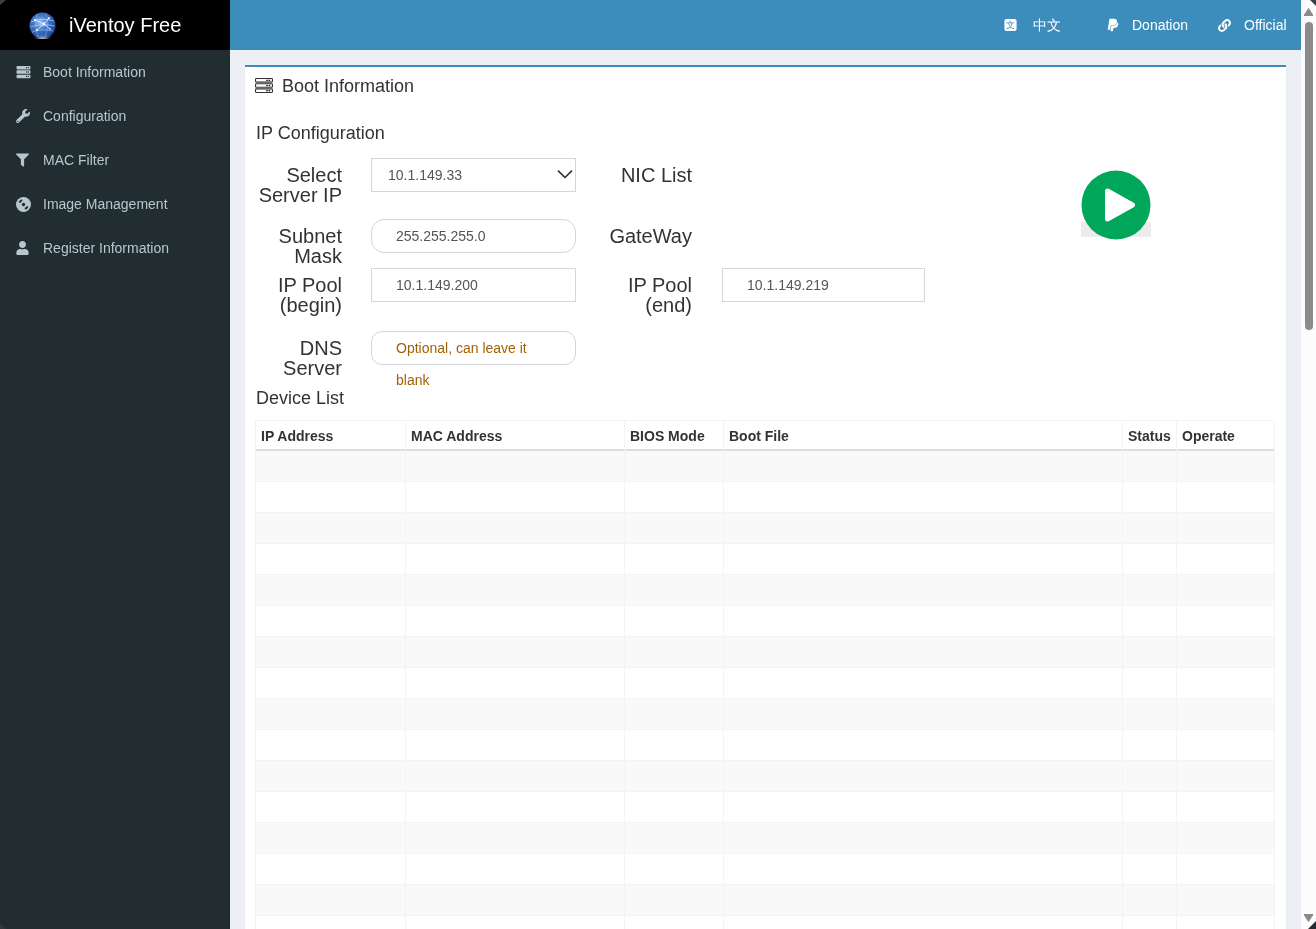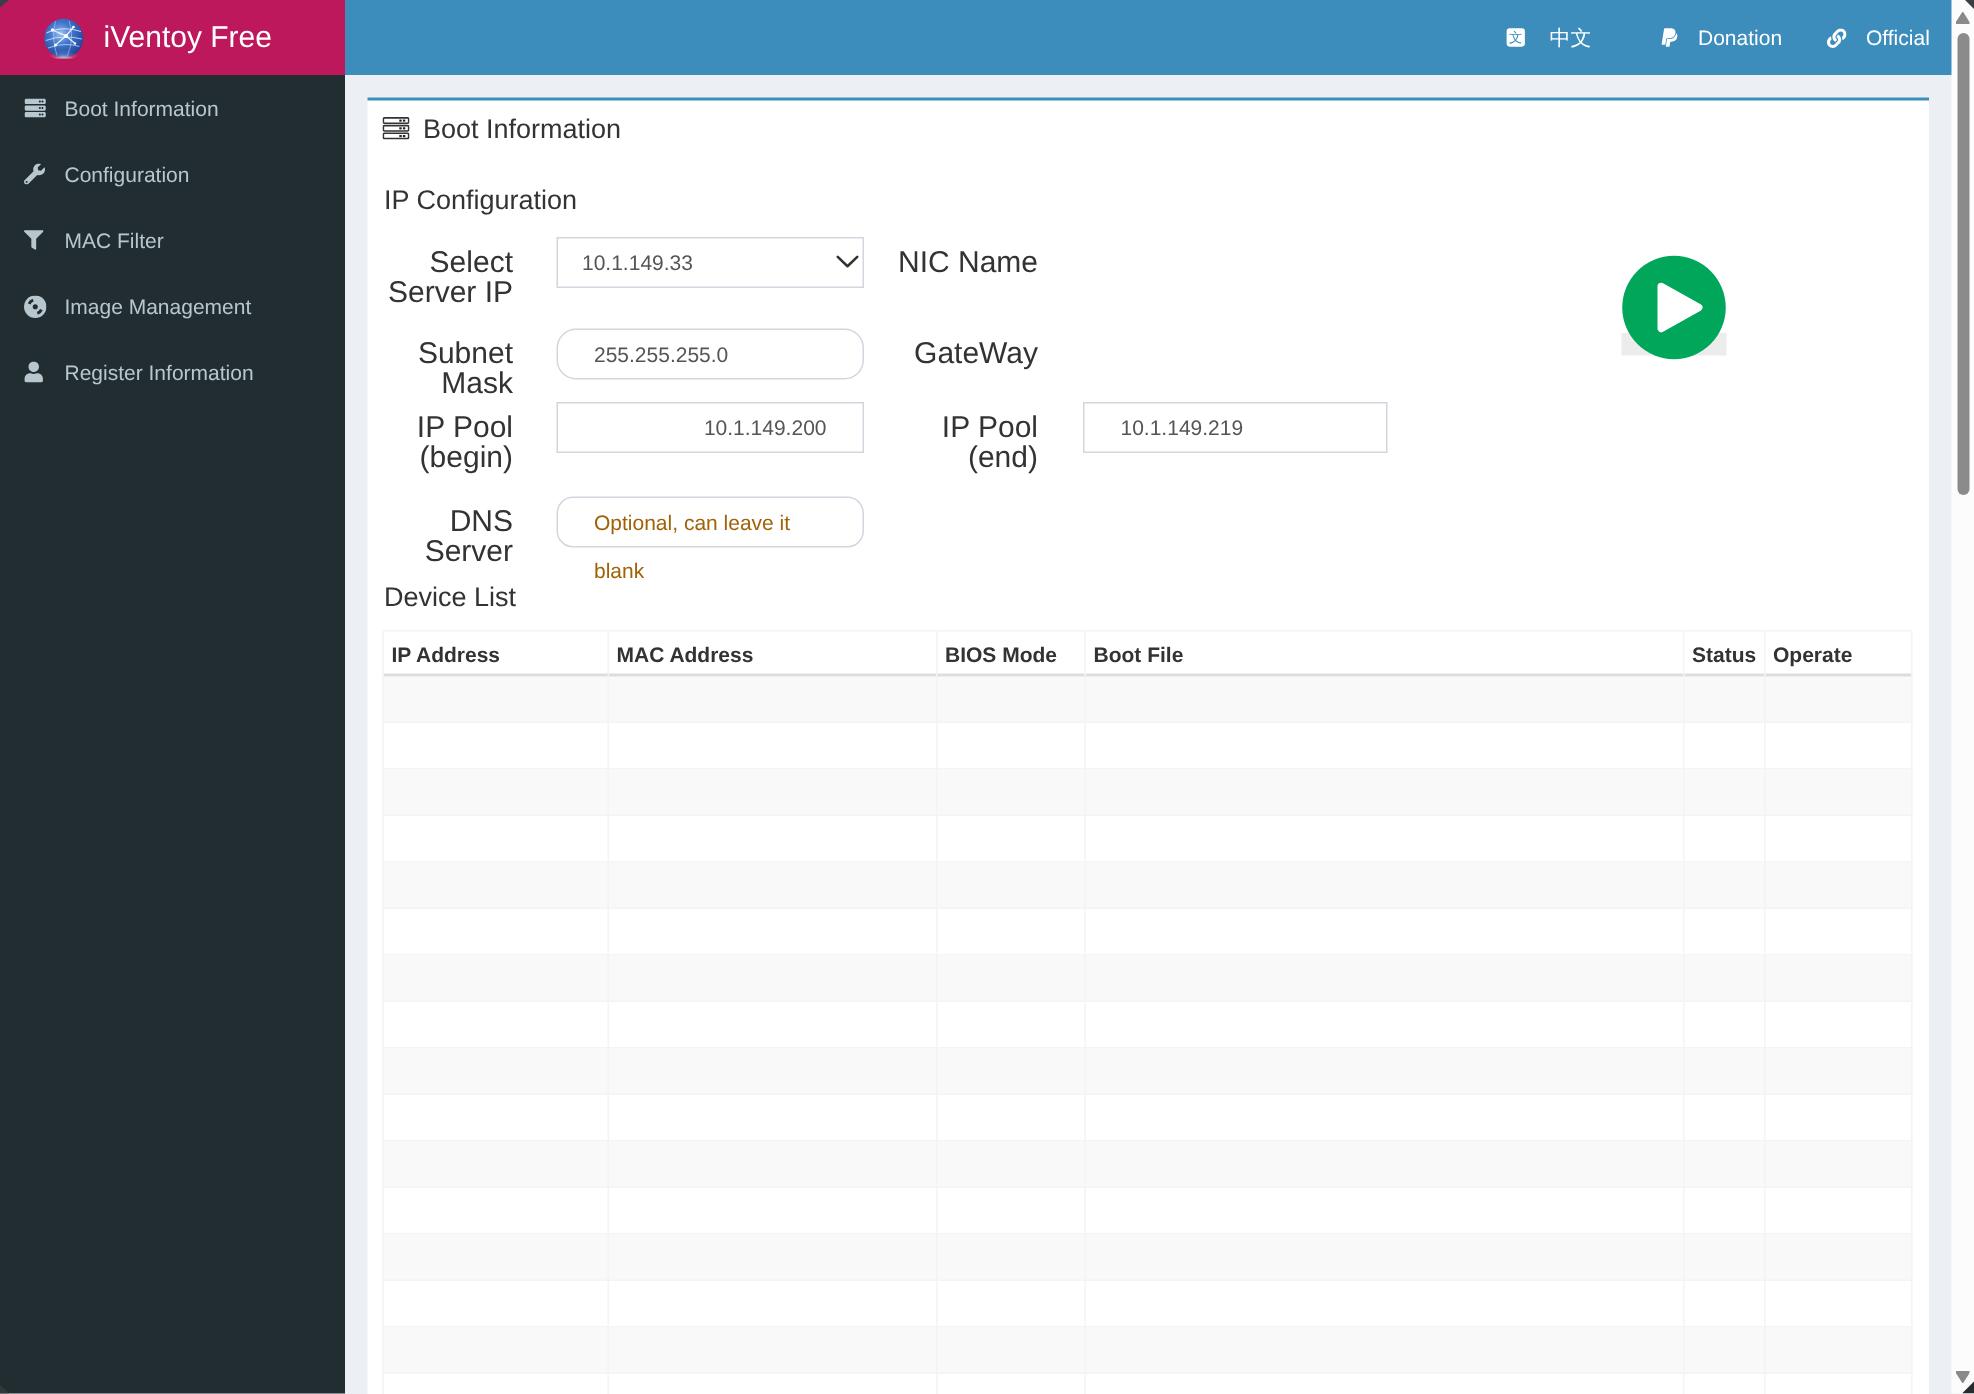--- a/index.html
+++ b/index.html
@@ -2,21 +2,21 @@
 <html><head>
 <meta charset="utf-8">
 <style>
 html,body{margin:0;padding:0;width:1316px;height:929px;overflow:hidden;
  font-family:"Liberation Sans",sans-serif;background:#ecf0f5;}
 *{box-sizing:border-box;}
 #stage{position:absolute;top:0;left:0;width:1316px;height:929px;}
 .abs{position:absolute;}
 
 #navbar{position:absolute;top:0;left:0;width:1316px;height:50px;background:#3c8dbc;}
-#logo{position:absolute;top:0;left:0;width:230px;height:50px;background:#be185d;}
+#logo{position:absolute;top:0;left:0;width:230px;height:50px;background:#000000;}
 #logotext{position:absolute;left:69px;top:14px;color:#fff;font-size:20px;}
 .navitem{position:absolute;top:0;height:50px;color:#fff;font-size:14px;line-height:50px;}
 
 #sidebar{position:absolute;top:50px;left:0;width:230px;height:879px;background:#222d32;}
 .menuitem{position:absolute;left:0;width:230px;height:44px;color:#b8c7ce;font-size:14px;}
 .menuitem .mtext{position:absolute;left:43px;top:12px;line-height:20px;}
 .menuitem svg{position:absolute;left:16px;top:15px;}
 
 #content{position:absolute;top:50px;left:230px;width:1086px;height:879px;background:#ecf0f5;}
 #card{position:absolute;left:245px;top:65px;width:1041px;height:1200px;background:#fff;
@@ -144,28 +144,28 @@
    </g>
  </svg>
  <div class="h18" style="left:282px;top:74px;">Boot Information</div>
  <div class="h18" style="left:256px;top:121px;">IP Configuration</div>
 
  <div class="flabel" style="left:242px;top:165px;">Select<br>Server IP</div>
  <div class="finput" style="left:371px;top:158px;width:205px;padding-left:16px;">10.1.149.33</div>
  <svg class="abs" style="left:557px;top:170px" width="16" height="9" viewBox="0 0 16 9">
       <path d="M1.5 1.2 L8 7.5 L14.5 1.2" stroke="#333" stroke-width="1.7" fill="none" stroke-linecap="round" stroke-linejoin="round"></path>
     </svg>
- <div class="flabel" style="left:592px;top:165px;">NIC Name</div>
+ <div class="flabel" style="left:592px;top:165px;">NIC List</div>
 
  <div class="flabel" style="left:242px;top:226px;">Subnet Mask</div>
  <div class="finput" style="left:371px;top:219px;width:205px;border-radius:13px;">255.255.255.0</div>
  <div class="flabel" style="left:592px;top:226px;">GateWay</div>
 
  <div class="flabel" style="left:242px;top:275px;">IP Pool<br>(begin)</div>
- <div class="finput" style="left:371px;top:268px;width:205px;text-align:right;">10.1.149.200</div>
+ <div class="finput" style="left:371px;top:268px;width:205px;">10.1.149.200</div>
  <div class="flabel" style="left:592px;top:275px;">IP Pool (end)</div>
  <div class="finput" style="left:722px;top:268px;width:203px;">10.1.149.219</div>
 
  <div class="flabel" style="left:242px;top:338px;">DNS Server</div>
  <div class="finput ph" style="left:371px;top:331px;width:205px;">Optional, can leave it blank</div>
 
  <div class="abs" style="left:1081px;top:222px;width:70px;height:15px;background:#ececec;"></div>
  <svg class="abs" style="left:1081px;top:170px" width="70" height="70" viewBox="0 0 70 70">
    <circle cx="35" cy="35" r="34.5" fill="#00a65a"></circle>
    <path d="M26.5 21 L51.5 35 L26.5 49 Z" fill="#fff" stroke="#fff" stroke-width="5" stroke-linejoin="round"></path>

